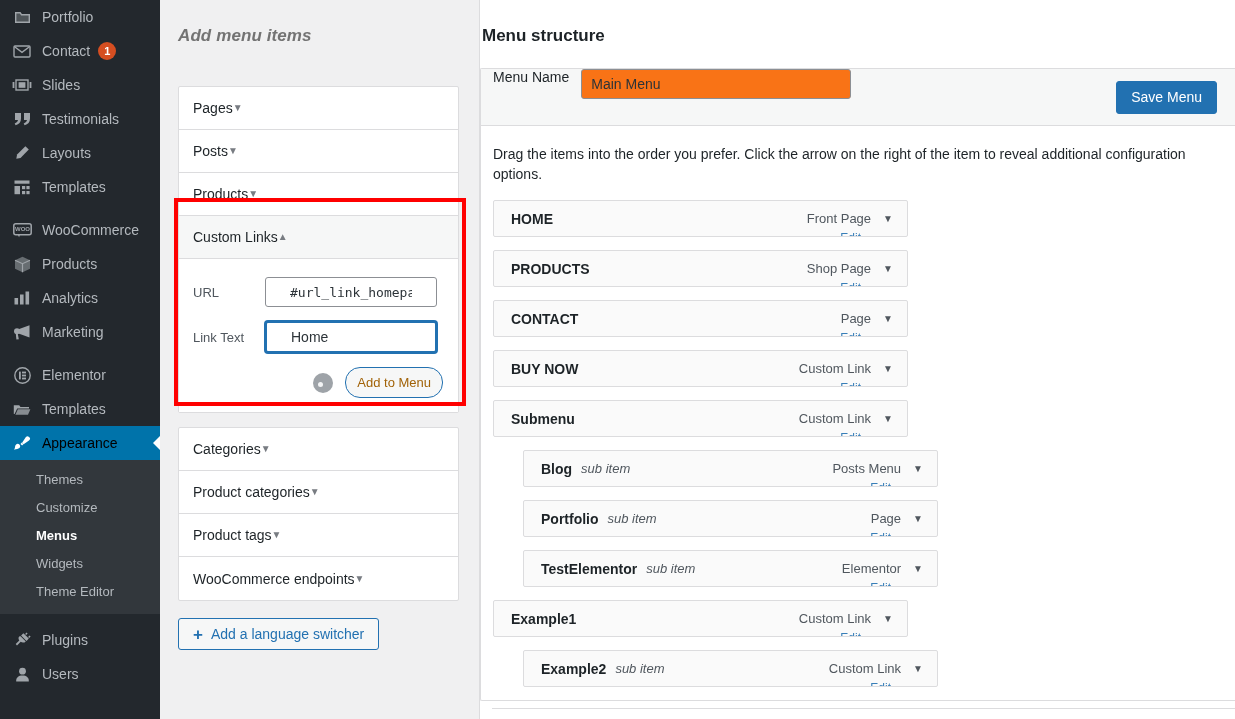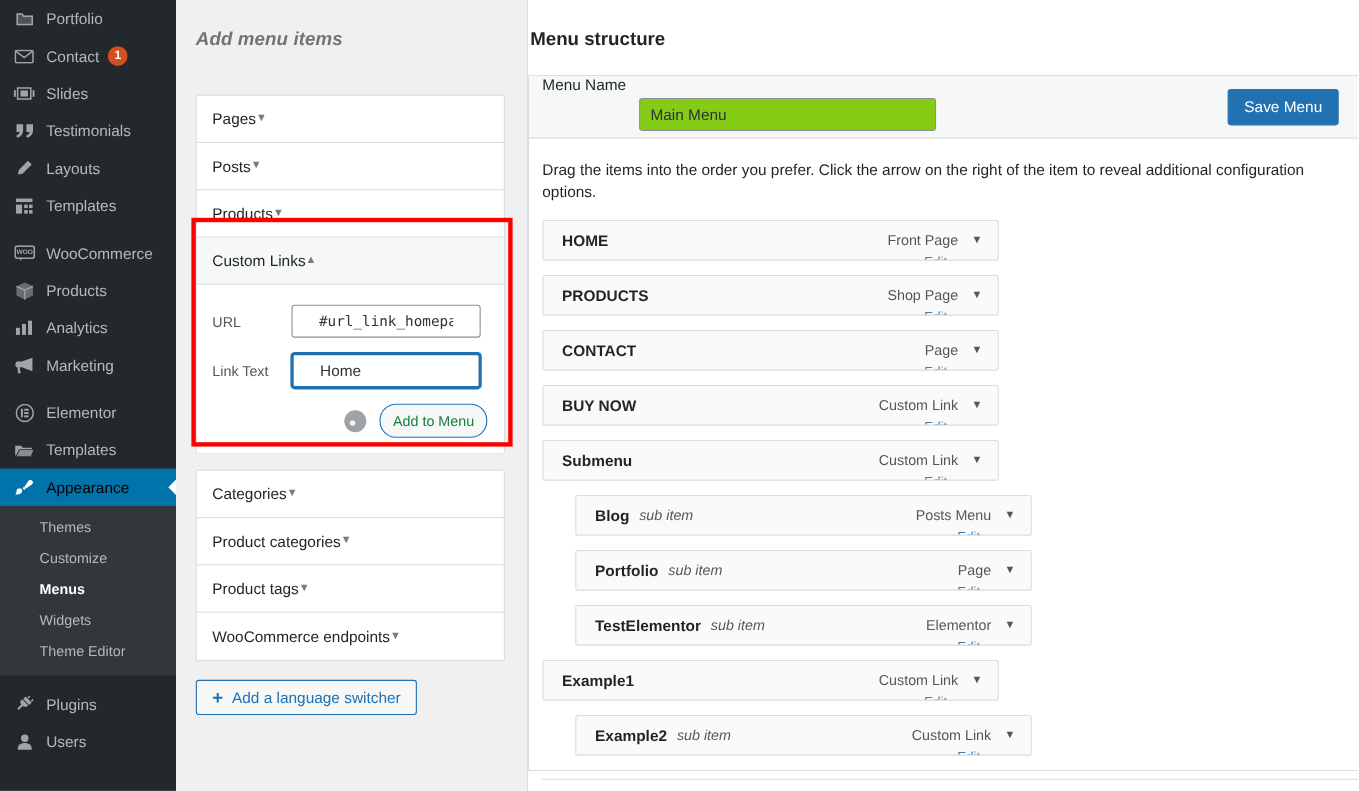--- a/index.html
+++ b/index.html
@@ -98,21 +98,21 @@
   .spinner {
     width: 20px; height: 20px; border-radius: 50%;
     background: #9ea3a8; position: relative;
   }
   .spinner::after {
     content: ""; position: absolute; width: 5px; height: 5px;
     border-radius: 50%; background: #f3f4f5; left: 5px; top: 9px;
   }
   .btn-secondary {
     height: 31px; padding: 0 11px; border: 1px solid #2271b1;
-    border-radius: 15px; background: #f6f7f7; color: #15803d;
+    border-radius: 15px; background: #f6f7f7; color: #a16207;
     font-size: 13px; line-height: 29px; cursor: pointer;
     font-family: "Liberation Sans", sans-serif;
   }
   .lang-btn {
     display: inline-flex; align-items: center; gap: 8px;
     height: 32px; padding: 0 14px; margin-top: 17px;
     border: 1px solid #2271b1; border-radius: 3px;
     background: #f6f7f7; color: #2271b1; font-size: 14px;
     cursor: pointer;
   }
@@ -140,21 +140,21 @@
   }
   .menu-name-bar {
     display: flex; align-items: flex-start;
     background: #f6f7f7; border-bottom: 1px solid #dcdcde;
     height: 57px; padding: 0 18px 0 12px; position: relative;
   }
   .menu-name-label { font-size: 14px; color: #1d2327; margin-right: 12px; }
   .menu-name-input {
     height: 30px; width: 270px; border: 1px solid #8c8f94;
     border-radius: 3px; padding: 0 9px; font-size: 14px; color: #2c3338;
-    background: #84cc16; outline: none; margin-top: 20px;
+    background: #f97316; outline: none;
   }
   .btn-primary {
     position: absolute; right: 18px; top: 12px;
     height: 33px; padding: 0 14px; border: 1px solid #2271b1;
     border-radius: 3px; background: #2271b1; color: #fff;
     font-size: 14px; line-height: 31px; cursor: pointer;
     font-family: "Liberation Sans", sans-serif;
   }
   .struct-hint {
     font-size: 14px; color: #1d2327; padding: 19px 18px 16px 12px;

